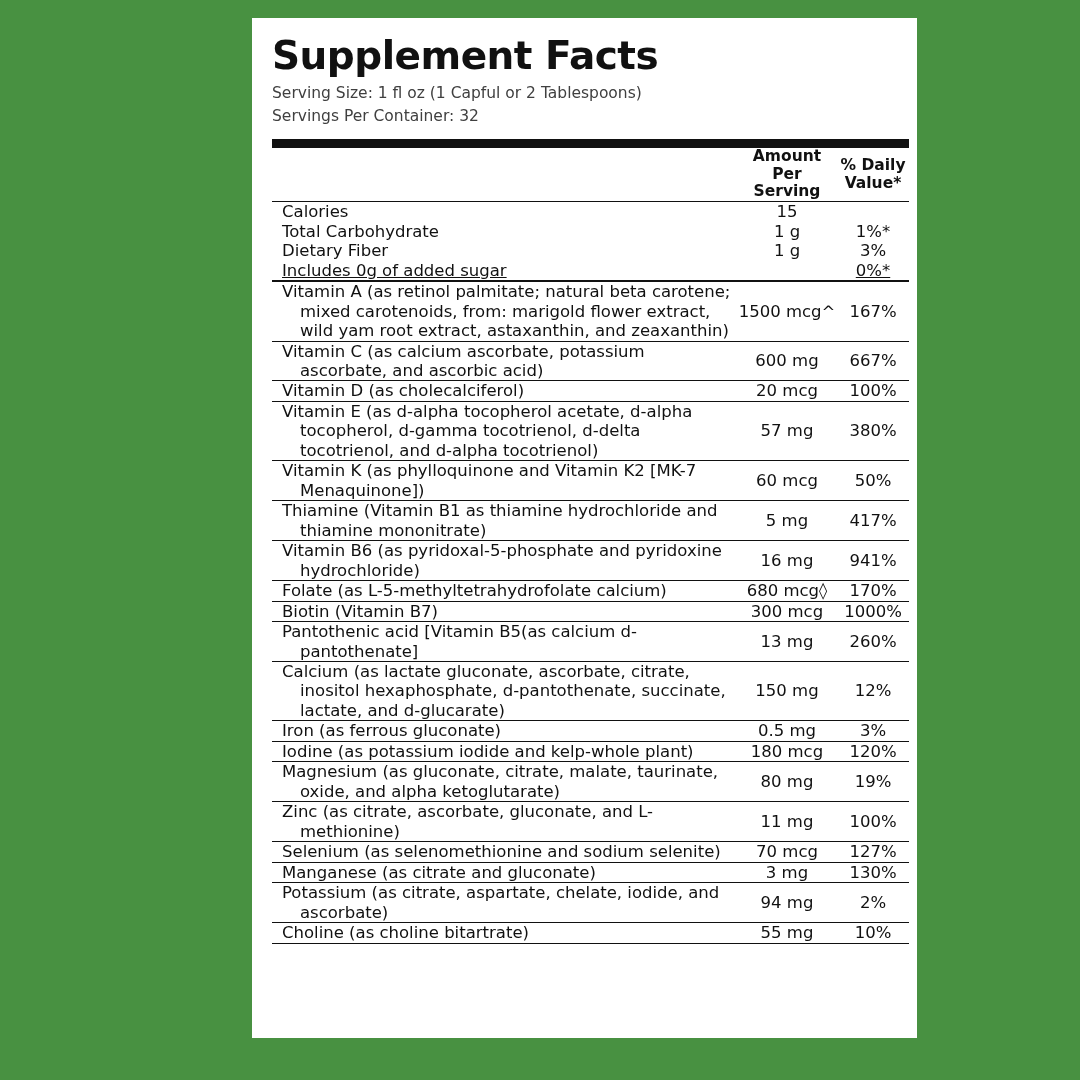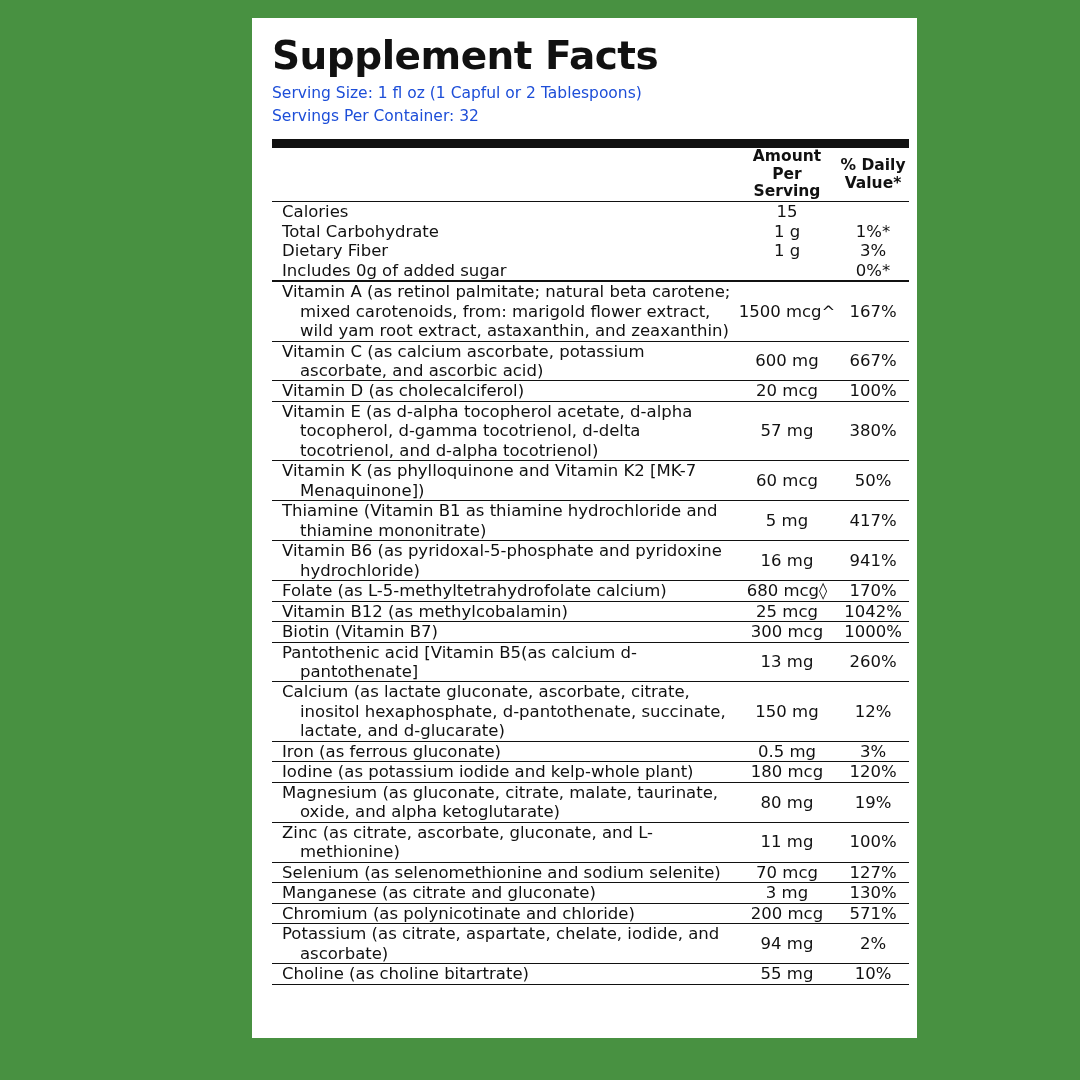--- a/index.html
+++ b/index.html
@@ -32,21 +32,21 @@
   .title {
     font-size: 39px;
     font-weight: bold;
     color: #111111;
     letter-spacing: -0.5px;
     margin: 4px 0 6px 6px;
     line-height: 1.05;
   }
   .serving-line {
     font-size: 15.5px;
-    color: #1d4ed8;
+    color: #404040;
     margin: 0 0 2px 6px;
     line-height: 1.35;
   }
   table.facts {
     border-collapse: collapse;
     width: 637px;
     margin: 12px 0 0 6px;
     table-layout: fixed;
   }
   table.facts td, table.facts th {
@@ -76,21 +76,21 @@
   }
   .row td.name {
     padding-left: 10px;
     padding-right: 6px;
   }
   .row td.amt, .row td.dv {
     text-align: center;
     white-space: nowrap;
   }
   .rule-thin td { border-bottom: 1.2px solid #111111; }
-  .rule-med td  { border-bottom: 2.5px solid #111111; }
+  .rule-med td  { border-bottom: 2.5px solid #111111; text-decoration: underline; }
   .indent1 .name { padding-left: 26px; }
   .indent2 .name { padding-left: 38px; }
   .hang {
     padding-left: 18px;
     text-indent: -18px;
     display: block;
   }
 </style>
 </head>
 <body>
@@ -185,27 +185,20 @@
           </tr>
           <tr class="row rule-thin">
             <td class="name">
               <span class="hang">Folate (as L-5-methyltetrahydrofolate calcium)</span>
             </td>
             <td class="amt">680 mcg◊</td>
             <td class="dv">170%</td>
           </tr>
           <tr class="row rule-thin">
             <td class="name">
-              <span class="hang">Vitamin B12 (as methylcobalamin)</span>
-            </td>
-            <td class="amt">25 mcg</td>
-            <td class="dv">1042%</td>
-          </tr>
-          <tr class="row rule-thin">
-            <td class="name">
               <span class="hang">Biotin (Vitamin B7)</span>
             </td>
             <td class="amt">300 mcg</td>
             <td class="dv">1000%</td>
           </tr>
           <tr class="row rule-thin">
             <td class="name">
               <span class="hang">Pantothenic acid [Vitamin B5(as calcium d-pantothenate]</span>
             </td>
             <td class="amt">13 mg</td>
@@ -255,27 +248,20 @@
           </tr>
           <tr class="row rule-thin">
             <td class="name">
               <span class="hang">Manganese (as citrate and gluconate)</span>
             </td>
             <td class="amt">3 mg</td>
             <td class="dv">130%</td>
           </tr>
           <tr class="row rule-thin">
             <td class="name">
-              <span class="hang">Chromium (as polynicotinate and chloride)</span>
-            </td>
-            <td class="amt">200 mcg</td>
-            <td class="dv">571%</td>
-          </tr>
-          <tr class="row rule-thin">
-            <td class="name">
               <span class="hang">Potassium (as citrate, aspartate, chelate, iodide, and ascorbate)</span>
             </td>
             <td class="amt">94 mg</td>
             <td class="dv">2%</td>
           </tr>
           <tr class="row rule-thin">
             <td class="name">
               <span class="hang">Choline (as choline bitartrate)</span>
             </td>
             <td class="amt">55 mg</td>

